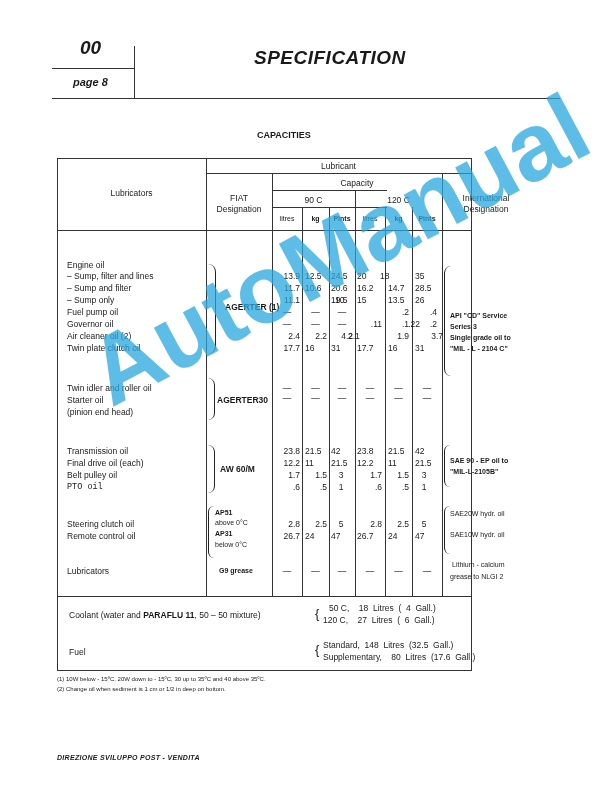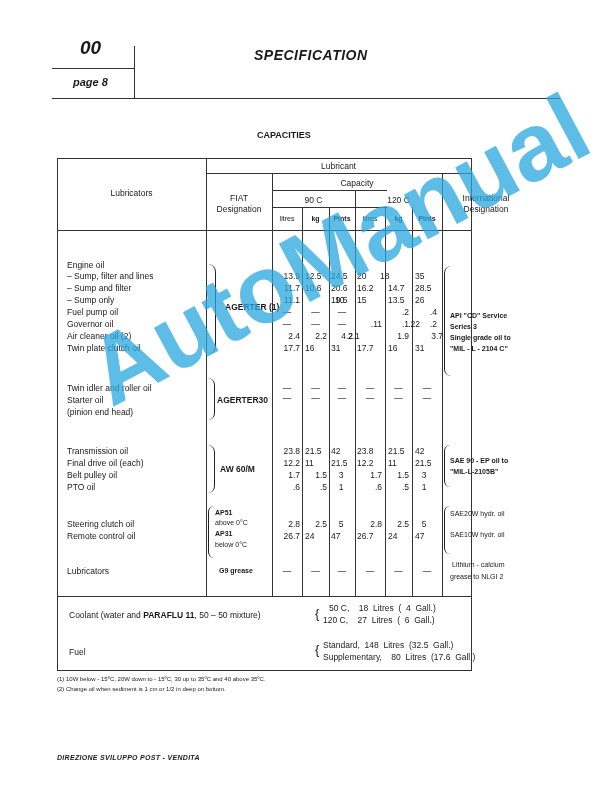--- a/index.html
+++ b/index.html
@@ -3,21 +3,21 @@
 <meta charset="utf-8">
 <style>
   html, body { margin:0; padding:0; background:#ffffff; }
   body { width:612px; height:792px; position:relative; overflow:hidden; font-family:"Liberation Sans", sans-serif; color:#1a1a1a; }
 
   .hdr-section { position:absolute; left:80px; top:37px; font-size:19px; font-weight:bold; font-style:italic; }
   .hdr-page { position:absolute; left:73px; top:76px; font-size:11px; font-weight:bold; font-style:italic; }
   .hdr-hline1 { position:absolute; left:52px; top:68px; width:82px; height:1px; background:#333; }
   .hdr-vline { position:absolute; left:134px; top:46px; width:1px; height:52px; background:#333; }
   .hdr-hline2 { position:absolute; left:52px; top:98px; width:508px; height:1px; background:#333; }
-  .hdr-title { position:absolute; left:254px; top:47px; font-size:14px; font-weight:bold; font-style:italic; letter-spacing:0.5px; }
+  .hdr-title { position:absolute; left:254px; top:47px; font-size:19px; font-weight:bold; font-style:italic; letter-spacing:0.5px; }
 
   .section-title { position:absolute; left:257px; top:130px; font-size:9px; font-weight:bold; }
   .ln { position:absolute; background:#333; }
   .h { height:1px; }
   .v { width:1px; }
 
   .t { position:absolute; font-size:8.5px; line-height:10.5px; white-space:nowrap; }
   .hd { font-size:8.5px; }
   .sm { font-size:7px; }
   .b { font-weight:bold; }
@@ -182,21 +182,21 @@
     <div class="t c" style="left:355px;top:393px;width:30px;">—</div>
     <div class="t c" style="left:385px;top:393px;width:27px;">—</div>
     <div class="t c" style="left:412px;top:393px;width:30px;">—</div>
   </div>
 </div>
 
 <div>
   <div class="t" style="left:67px;top:446px;">Transmission oil</div>
   <div class="t" style="left:67px;top:458px;">Final drive oil  (each)</div>
   <div class="t" style="left:67px;top:470px;">Belt pulley oil</div>
-  <div class="t" style="left:67px;top:482px;">PTO oil</div>
+  <div class="t" style="left:67px;top:482px;font-family:Liberation Mono, monospace;">PTO oil</div>
   <div class="brace" style="left:208px;top:445px;width:6px;height:48px;"></div>
   <div class="t b" style="left:220px;top:464px;">AW 60/M</div>
   <div>
     <div class="t num" style="left:272px;top:446px;width:28px;">23.8</div>
     <div class="t" style="left:305px;top:446px;">21.5</div>
     <div class="t" style="left:331px;top:446px;">42</div>
     <div class="t" style="left:357px;top:446px;">23.8</div>
     <div class="t" style="left:388px;top:446px;">21.5</div>
     <div class="t" style="left:415px;top:446px;">42</div>
   </div>

